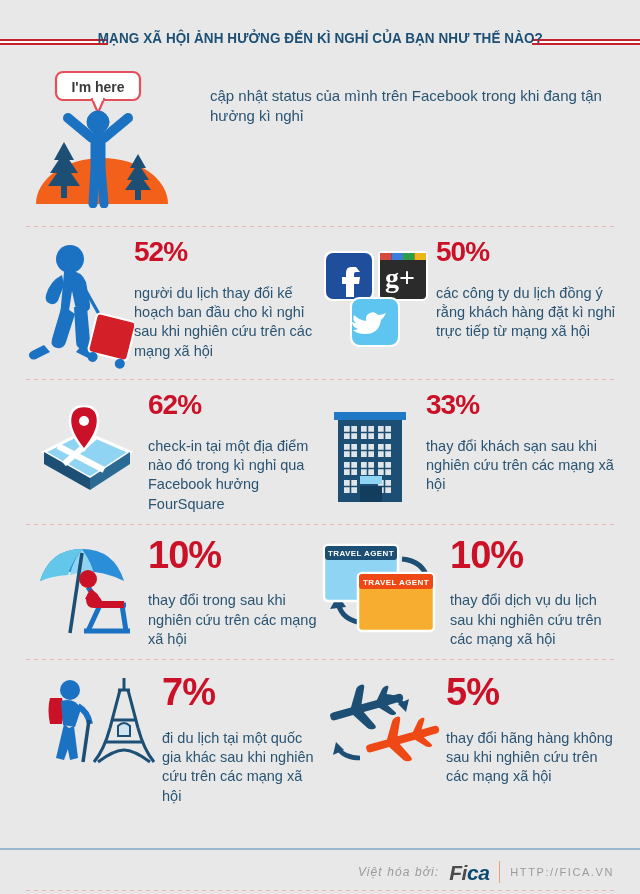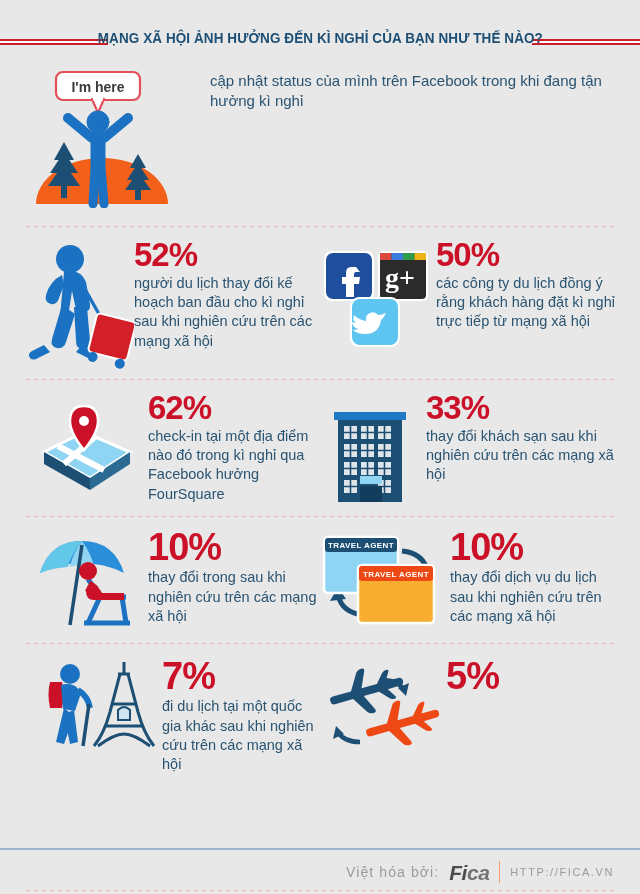--- a/index.html
+++ b/index.html
@@ -72,28 +72,28 @@
     justify-content: center;
   }
   .copy { flex: 1 1 auto; min-width: 0; }
 
   .pct {
     color: #cb1127;
     font-weight: bold;
     line-height: 0.96;
     letter-spacing: -1px;
   }
-  .pct.sz-big   { font-size: 33px; }
+  .pct.sz-big   { font-size: 28px; }
   .pct.sz-mid   { font-size: 38px; }
 
   .blurb {
     color: #2a5472;
     font-size: 14.5px;
     line-height: 1.33;
-    margin-top: 3px;
+    margin-top: 18px;
   }
 
   
   .hero {
     display: flex;
     align-items: flex-start;
     padding: 6px 24px 0 24px;
     gap: 16px;
   }
   .hero-art   { flex: 0 0 160px; }
@@ -109,33 +109,34 @@
     border-top: 2px solid #9cb7cf;
     background: #e8e8e8;
     display: flex;
     align-items: center;
     justify-content: flex-end;
     padding-right: 26px;
     gap: 10px;
   }
   .foot-txt {
     color: #9a9a9a;
-    font-size: 14px;
+    font-size: 12px;
     letter-spacing: 1.1px;
+    font-style: italic;
   }
   .foot-logo {
     font-weight: bold;
     font-style: italic;
     font-size: 21px;
     letter-spacing: -0.5px;
     line-height: 1;
     position: relative;
   }
   .foot-logo .fi { color: #4c4c4c; margin-top: 44px; }
-  .foot-logo .ca { color: #737373; }
+  .foot-logo .ca { color: #0c4a6e; }
   .foot-sep { width: 1px; height: 22px; background: #f0a070; }
   .foot-url { color: #9a9a9a; font-size: 11px; letter-spacing: 1.6px; }
   .foot-dots {
     position: absolute; left: 26px; right: 26px; bottom: 3px; height: 1px;
     background-image: linear-gradient(to right, #efb6ae 0 4px, transparent 4px 8px);
     background-size: 8px 1px;
   }
 </style>
 </head>
 <body>
@@ -428,20 +429,21 @@
           <path d="M10 30 q-2 -5 4 -5 l18 0 l10 -16 q2 -3 6 -3 q4 0 2 4 l-7 15 l16 0 l8 -9 q2 -2 5 -2 q3 0 1 3 l-5 8 l12 0 q5 0 5 4 q0 4 -5 4 l-12 0 l5 8 q2 3 -1 3 q-3 0 -5 -2 l-8 -9 l-16 0 l7 15 q2 4 -2 4 q-4 0 -6 -3 l-10 -16 l-18 0 q-6 0 -4 -5 Z"></path>
         </g>
 
         <g fill="#ee4914" transform="rotate(-16 76 62)">
           <path d="M46 62 q-2 -5 4 -5 l18 0 l10 -16 q2 -3 6 -3 q4 0 2 4 l-7 15 l16 0 l8 -9 q2 -2 5 -2 q3 0 1 3 l-5 8 l12 0 q5 0 5 4 q0 4 -5 4 l-12 0 l5 8 q2 3 -1 3 q-3 0 -5 -2 l-8 -9 l-16 0 l7 15 q2 4 -2 4 q-4 0 -6 -3 l-10 -16 l-18 0 q-6 0 -4 -5 Z"></path>
         </g>
       </svg>
     </div>
     <div class="copy">
       <div class="pct sz-mid">5%</div>
+      <div class="blurb">thay đổi hãng hàng không sau khi nghiên cứu trên các mạng xã hội</div>
     </div>
   </div>
 </div>
 
 <div class="footer">
   <div class="foot-txt">Việt hóa bởi:</div>
   <div class="foot-logo">
     <span class="fi">Fi</span><span class="ca">ca</span>
   </div>
   <div class="foot-sep"></div>

